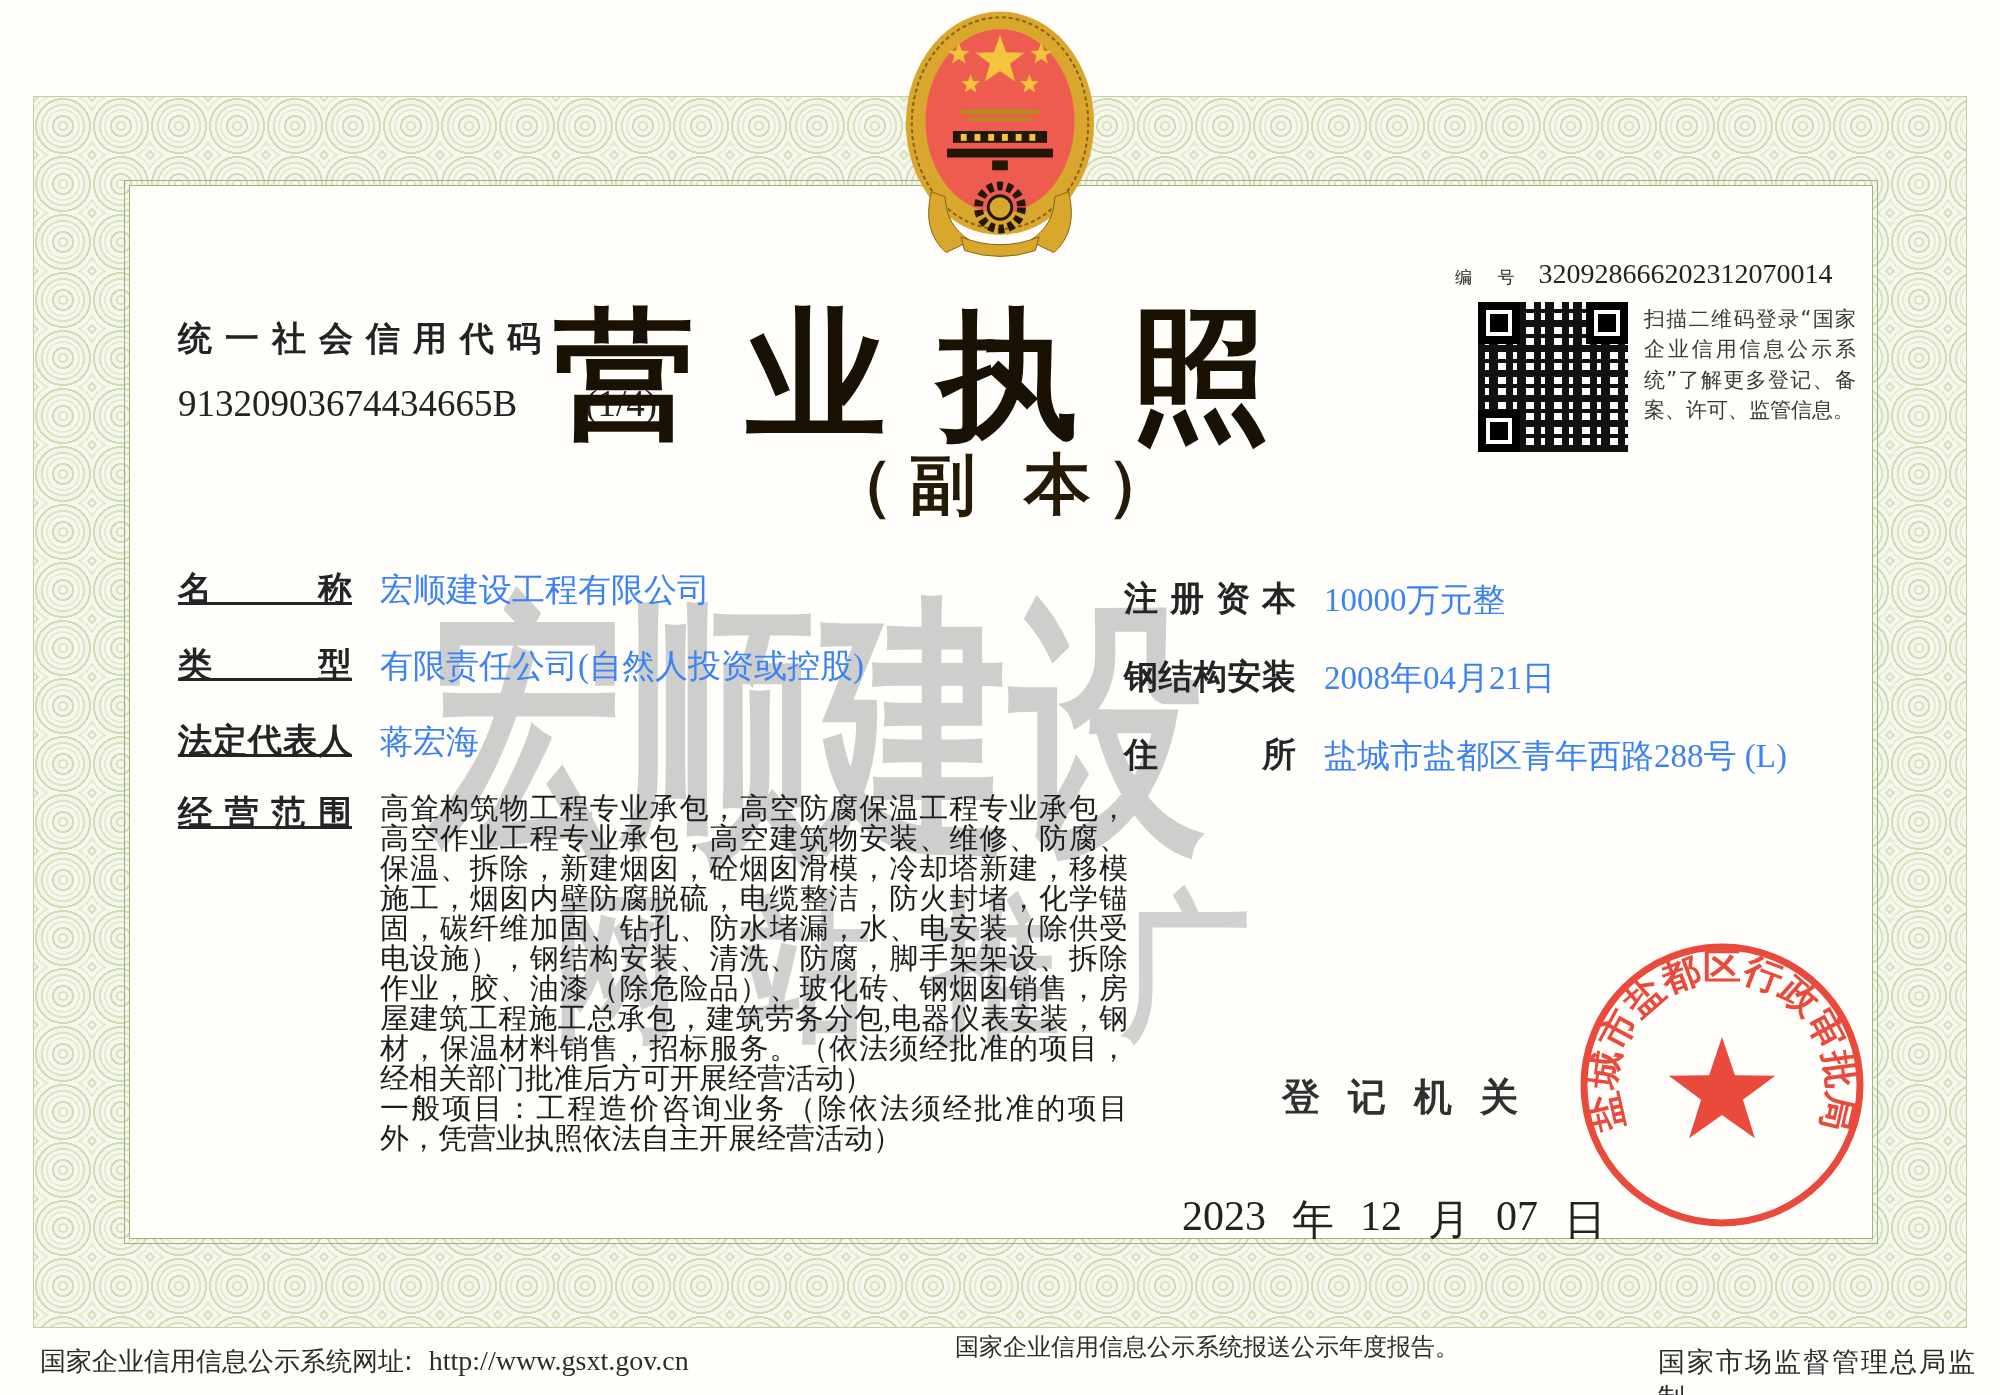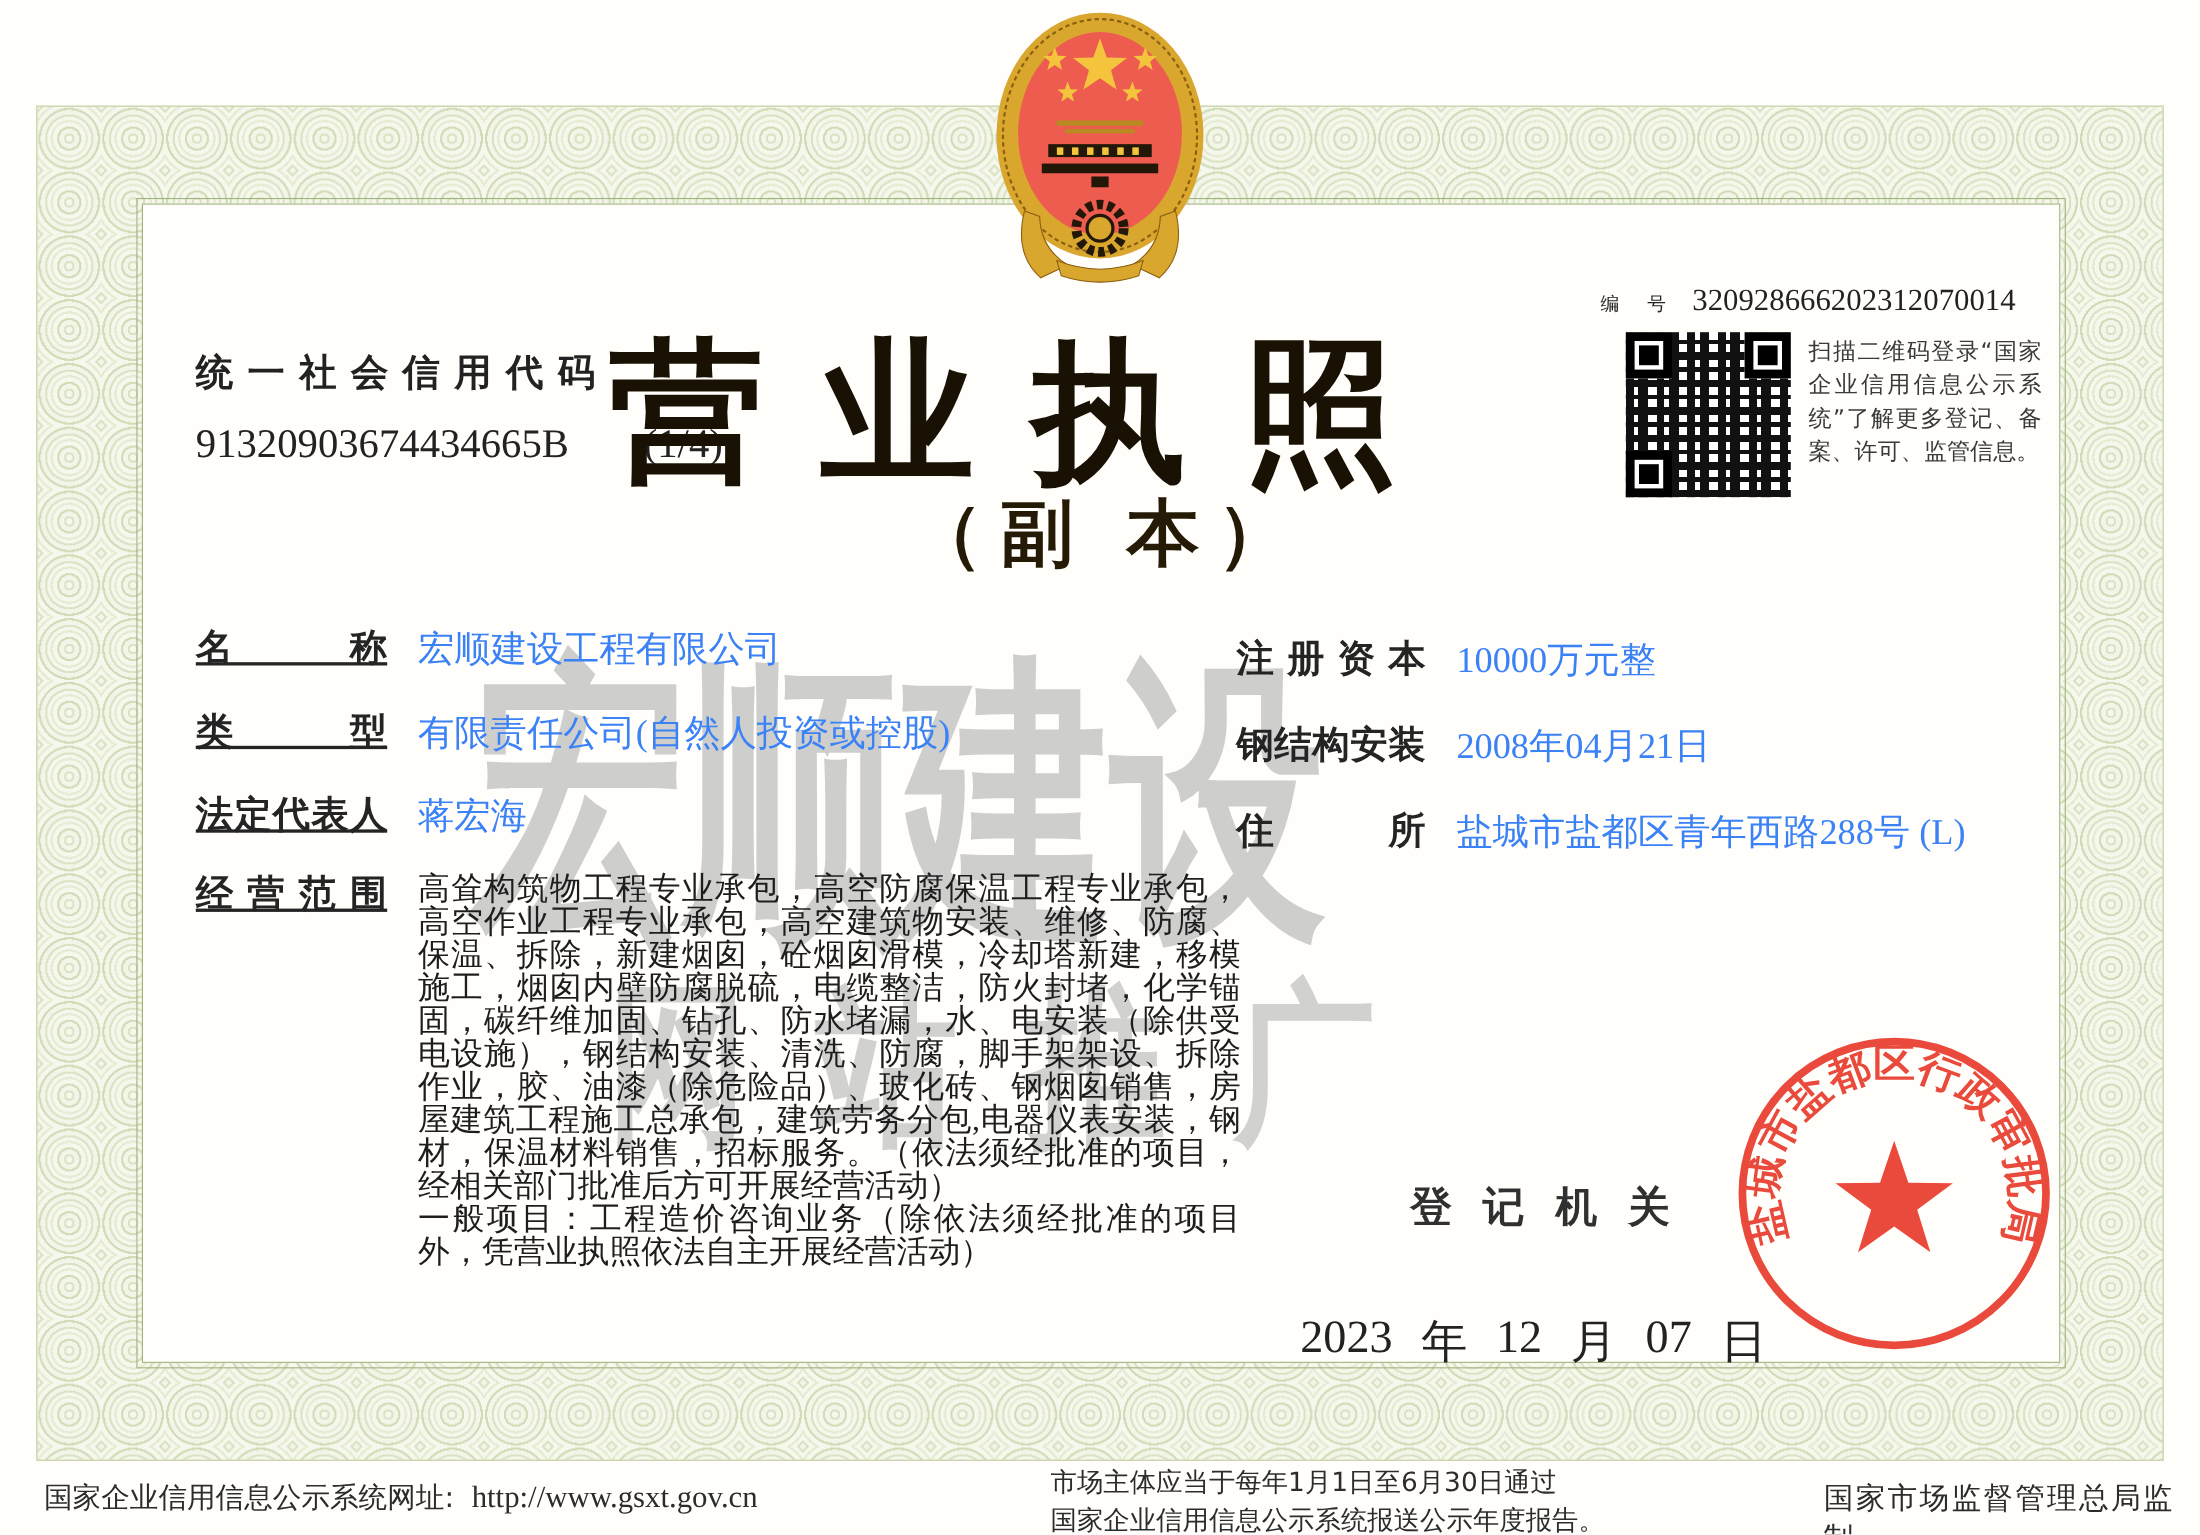--- a/index.html
+++ b/index.html
@@ -204,18 +204,17 @@
     <path id="sealArc" d="M 73 221 A 106 106 0 1 1 247 221" fill="none"></path>
     <text font-family="DejaVu Sans, sans-serif" font-weight="bold" font-size="36" fill="#e83a2b">
       <textPath href="#sealArc" startOffset="50%" text-anchor="middle" textLength="418" lengthAdjust="spacingAndGlyphs">盐城市盐都区行政审批局</textPath>
     </text>
   </svg>
 
   <div class="footer-item f-web">
     <span>国家企业信用信息公示系统网址:</span><span class="url">http://www.gsxt.gov.cn</span>
   </div>
   <div class="footer-item f-notice">
-    <div>市场主体应当于每年1月1日至6月30日通过</div>
     <div>国家企业信用信息公示系统报送公示年度报告。</div>
   </div>
   <div class="footer-item f-issuer">国家市场监督管理总局监制</div>
 
 </div>
 
 </body></html>

